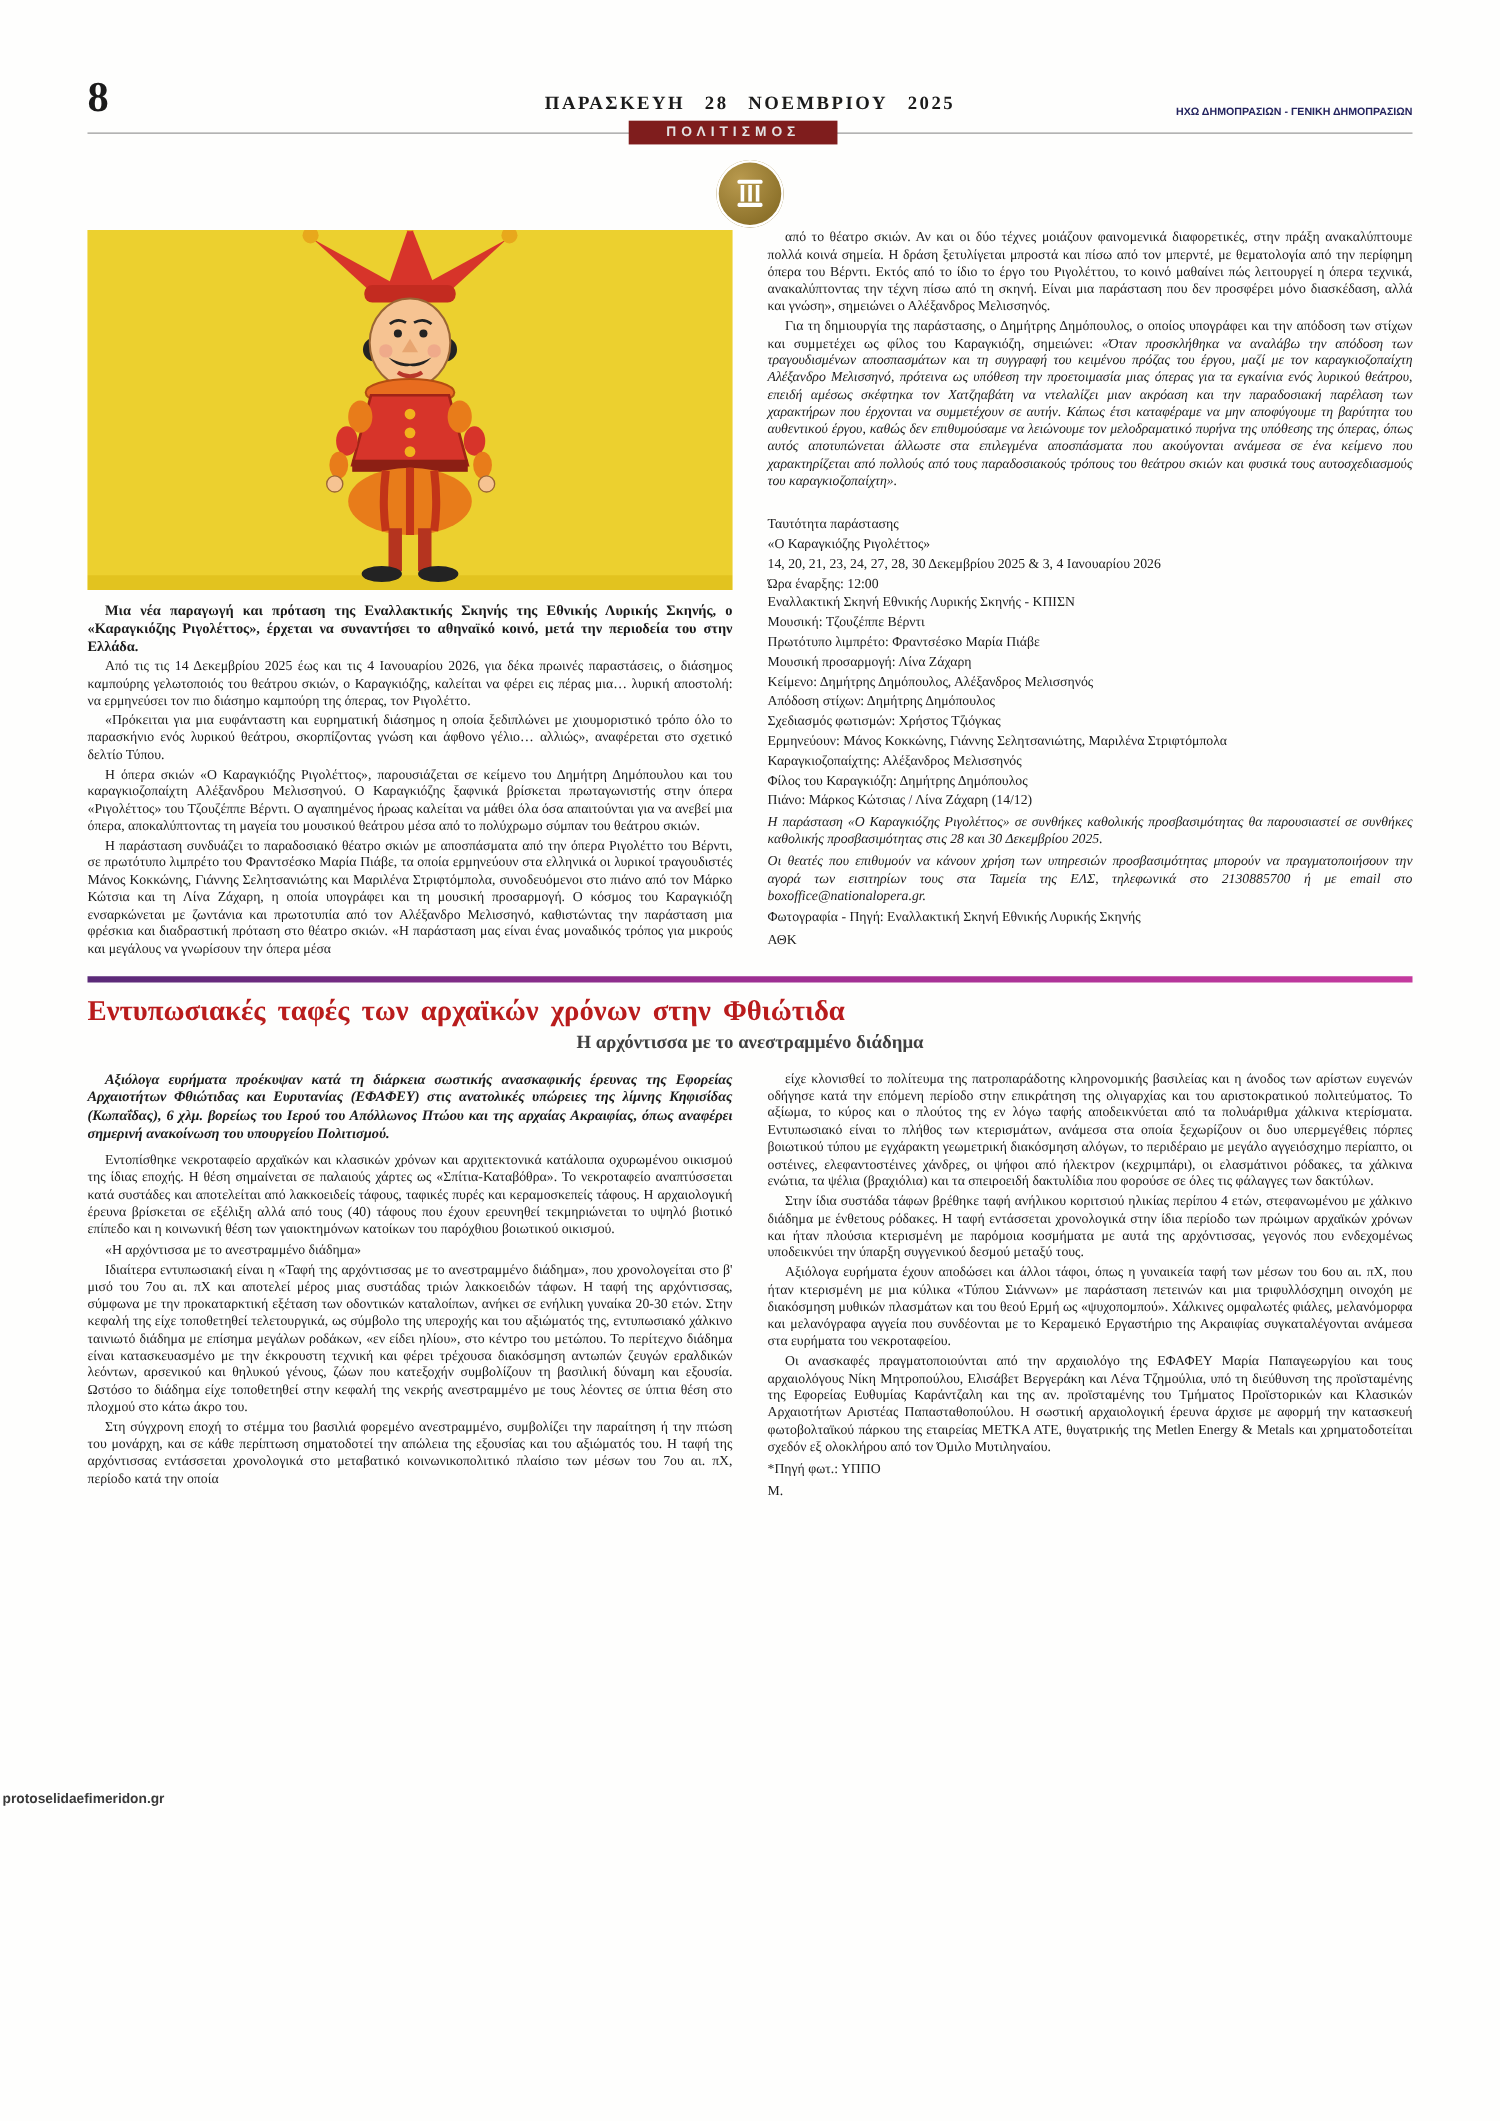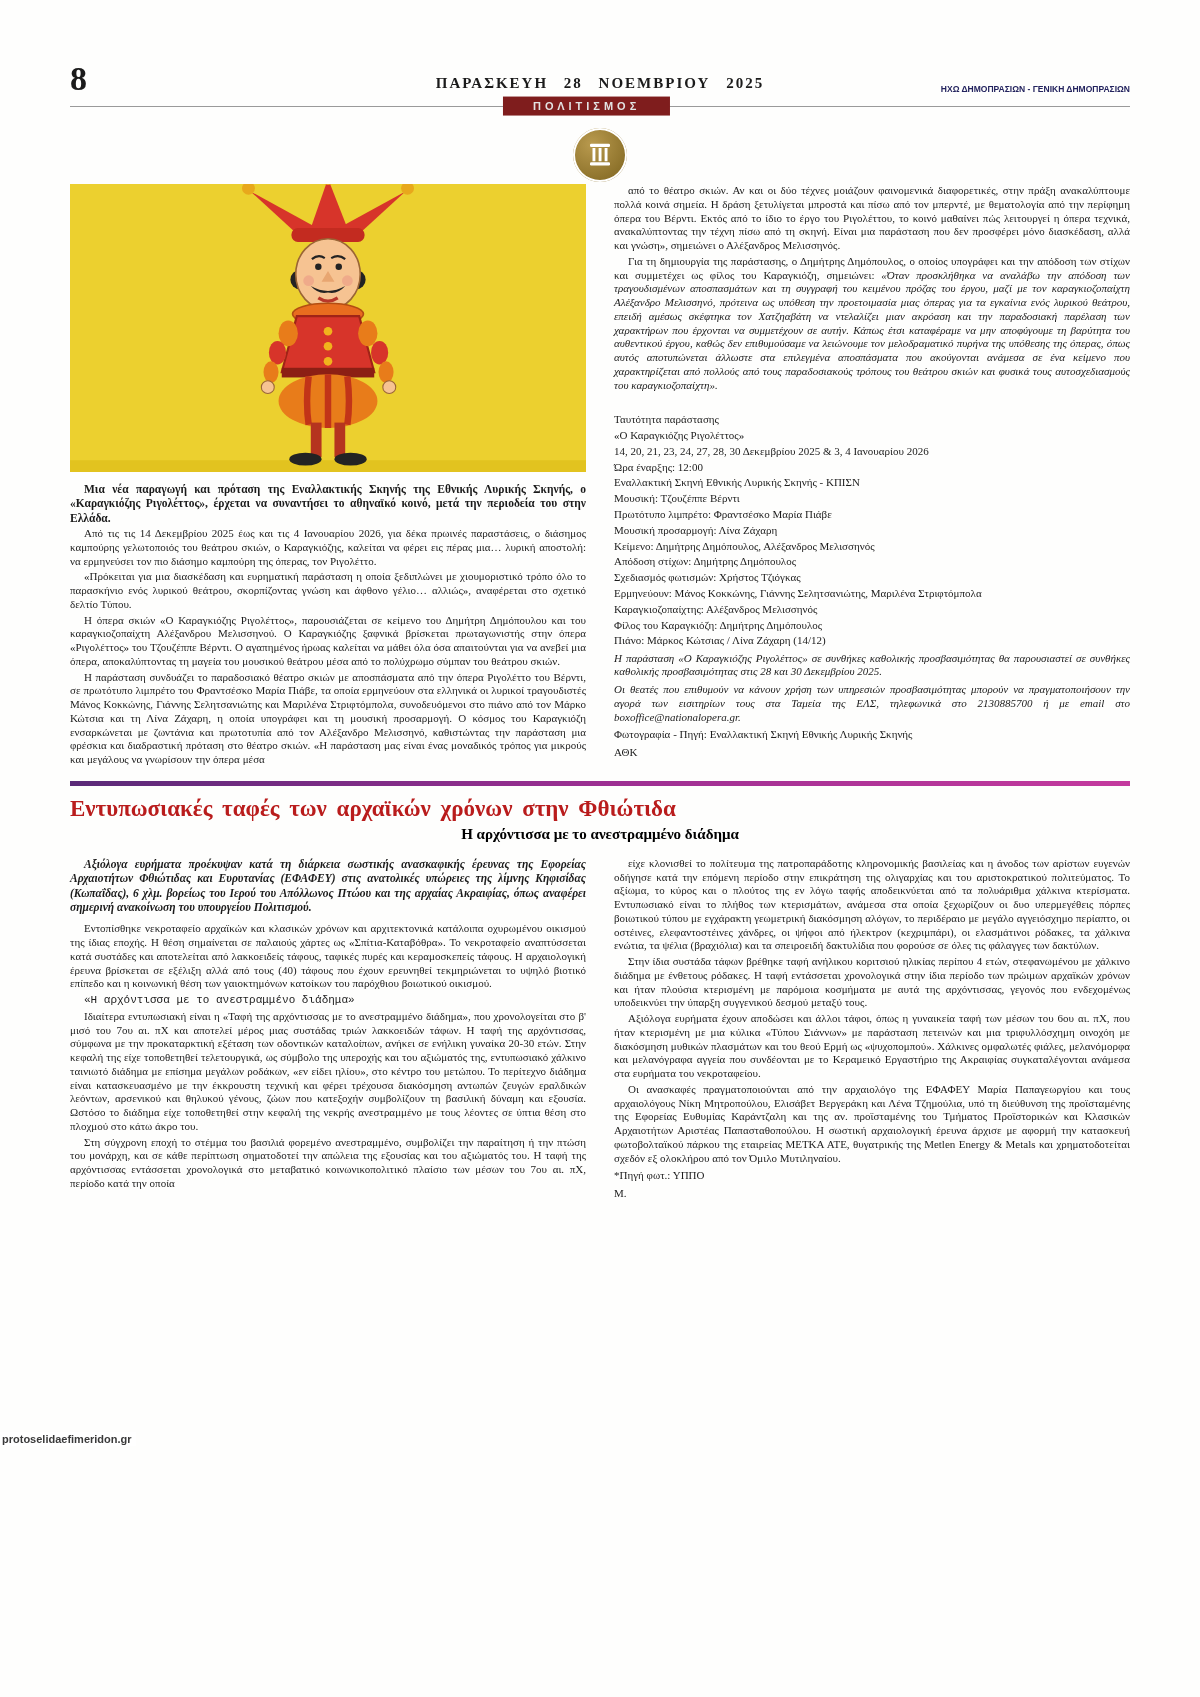--- a/index.html
+++ b/index.html
@@ -44,35 +44,35 @@
   
   h1.article1-headline {
     margin:10px 40px 16px; text-align:center;
     font-size:27px; font-weight:bold; color:#3e3a36;
     letter-spacing:.5px; word-spacing:7px;
   }
   h2.article2-headline {
     margin:10px 0 2px; text-align:left;
     font-size:23px; font-weight:bold; color:#b91c1c; word-spacing:4px;
   }
-  h3.article2-subhead { margin:4px 0 14px; text-align:center; font-size:15px; font-weight:bold; color:#000000; }
+  h3.article2-subhead { margin:4px 0 14px; text-align:center; font-size:15px; font-weight:bold; color:#404040; }
 
   
   .cols { display:flex; gap:28px; }
   .col { flex:1 1 0; font-size:11px; line-height:1.25; text-align:justify; }
   .col p { margin:0 0 2px; text-indent:14px; }
   .lead  { font-weight:bold; font-size:11.5px; }
   .lead2 { font-weight:bold; font-style:italic; font-size:11.5px; margin-bottom:8px !important; }
   .quote-intro { font-style:normal; }
   .quote-text { font-style:italic; }
   .credits { margin-top:20px; }
   .credits div { text-indent:0; margin-bottom:1.5px; line-height:1.3; }
   .note { font-style:italic; margin-top:4px !important; text-indent:0 !important; }
   .plain { text-indent:0 !important; margin-top:4px !important; }
-  .inline-subhead { text-indent:14px; margin:3px 0 2px !important;font-family:Liberation Mono, monospace; }
+  .inline-subhead { text-indent:14px; margin:3px 0 2px !important; }
 
   
   .art-image {
     margin:0 0 10px; width:100%; height:288px; background:#ecd02f; overflow:hidden;
   }
   .art-image svg { display:block; width:100%; height:100%; }
 
   
   .purple-rule {
     height:5px; margin:12px 0 6px;
@@ -166,21 +166,21 @@
 
           <rect x="224" y="233" width="10" height="32" fill="#b5341f"></rect>
           <rect x="246" y="233" width="10" height="32" fill="#b5341f"></rect>
           <ellipse cx="219" cy="267" rx="15" ry="6" fill="#232323"></ellipse>
           <ellipse cx="261" cy="267" rx="15" ry="6" fill="#232323"></ellipse>
         </svg>
       </figure>
 
       <p class="lead">Μια νέα παραγωγή και πρόταση της Εναλλακτικής Σκηνής της Εθνικής Λυρικής Σκηνής, ο «Καραγκιόζης Ριγολέττος», έρχεται να συναντήσει το αθηναϊκό κοινό, μετά την περιοδεία του στην Ελλάδα.</p>
       <p>Από τις τις 14 Δεκεμβρίου 2025 έως και τις 4 Ιανουαρίου 2026, για δέκα πρωινές παραστάσεις, ο διάσημος καμπούρης γελωτοποιός του θεάτρου σκιών, ο Καραγκιόζης, καλείται να φέρει εις πέρας μια… λυρική αποστολή: να ερμηνεύσει τον πιο διάσημο καμπούρη της όπερας, τον Ριγολέττο.</p>
-      <p>«Πρόκειται για μια διασκέδαση και ευρηματική παράσταση η οποία ξεδιπλώνει με χιουμοριστικό τρόπο όλο το παρασκήνιο ενός λυρικού θεάτρου, σκορπίζοντας γνώση και άφθονο γέλιο… αλλιώς», αναφέρεται στο σχετικό δελτίο Τύπου.</p>
+      <p>«Πρόκειται για μια ευφάνταστη και ευρηματική διάσημος η οποία ξεδιπλώνει με χιουμοριστικό τρόπο όλο το παρασκήνιο ενός λυρικού θεάτρου, σκορπίζοντας γνώση και άφθονο γέλιο… αλλιώς», αναφέρεται στο σχετικό δελτίο Τύπου.</p>
       <p>Η όπερα σκιών «Ο Καραγκιόζης Ριγολέττος», παρουσιάζεται σε κείμενο του Δημήτρη Δημόπουλου και του καραγκιοζοπαίχτη Αλέξανδρου Μελισσηνού. Ο Καραγκιόζης ξαφνικά βρίσκεται πρωταγωνιστής στην όπερα «Ριγολέττος» του Τζουζέππε Βέρντι. Ο αγαπημένος ήρωας καλείται να μάθει όλα όσα απαιτούνται για να ανεβεί μια όπερα, αποκαλύπτοντας τη μαγεία του μουσικού θεάτρου μέσα από το πολύχρωμο σύμπαν του θεάτρου σκιών.</p>
       <p>Η παράσταση συνδυάζει το παραδοσιακό θέατρο σκιών με αποσπάσματα από την όπερα Ριγολέττο του Βέρντι, σε πρωτότυπο λιμπρέτο του Φραντσέσκο Μαρία Πιάβε, τα οποία ερμηνεύουν στα ελληνικά οι λυρικοί τραγουδιστές Μάνος Κοκκώνης, Γιάννης Σελητσανιώτης και Μαριλένα Στριφτόμπολα, συνοδευόμενοι στο πιάνο από τον Μάρκο Κώτσια και τη Λίνα Ζάχαρη, η οποία υπογράφει και τη μουσική προσαρμογή. Ο κόσμος του Καραγκιόζη ενσαρκώνεται με ζωντάνια και πρωτοτυπία από τον Αλέξανδρο Μελισσηνό, καθιστώντας την παράσταση μια φρέσκια και διαδραστική πρόταση στο θέατρο σκιών. «Η παράσταση μας είναι ένας μοναδικός τρόπος για μικρούς και μεγάλους να γνωρίσουν την όπερα μέσα</p>
     </div>
 
     <div class="col">
       <p>από το θέατρο σκιών. Αν και οι δύο τέχνες μοιάζουν φαινομενικά διαφορετικές, στην πράξη ανακαλύπτουμε πολλά κοινά σημεία. Η δράση ξετυλίγεται μπροστά και πίσω από τον μπερντέ, με θεματολογία από την περίφημη όπερα του Βέρντι. Εκτός από το ίδιο το έργο του Ριγολέττου, το κοινό μαθαίνει πώς λειτουργεί η όπερα τεχνικά, ανακαλύπτοντας την τέχνη πίσω από τη σκηνή. Είναι μια παράσταση που δεν προσφέρει μόνο διασκέδαση, αλλά και γνώση», σημειώνει ο Αλέξανδρος Μελισσηνός.</p>
       <p><span class="quote-intro">Για τη δημιουργία της παράστασης, ο Δημήτρης Δημόπουλος, ο οποίος υπογράφει και την απόδοση των στίχων και συμμετέχει ως φίλος του Καραγκιόζη, σημειώνει:</span> <span class="quote-text">«Όταν προσκλήθηκα να αναλάβω την απόδοση των τραγουδισμένων αποσπασμάτων και τη συγγραφή του κειμένου πρόζας του έργου, μαζί με τον καραγκιοζοπαίχτη Αλέξανδρο Μελισσηνό, πρότεινα ως υπόθεση την προετοιμασία μιας όπερας για τα εγκαίνια ενός λυρικού θεάτρου, επειδή αμέσως σκέφτηκα τον Χατζηαβάτη να ντελαλίζει μιαν ακρόαση και την παραδοσιακή παρέλαση των χαρακτήρων που έρχονται να συμμετέχουν σε αυτήν. Κάπως έτσι καταφέραμε να μην αποφύγουμε τη βαρύτητα του αυθεντικού έργου, καθώς δεν επιθυμούσαμε να λειώνουμε τον μελοδραματικό πυρήνα της υπόθεσης της όπερας, όπως αυτός αποτυπώνεται άλλωστε στα επιλεγμένα αποσπάσματα που ακούγονται ανάμεσα σε ένα κείμενο που χαρακτηρίζεται από πολλούς από τους παραδοσιακούς τρόπους του θεάτρου σκιών και φυσικά τους αυτοσχεδιασμούς του καραγκιοζοπαίχτη».</span></p>
 
       <div class="credits">
         <div>Ταυτότητα παράστασης</div>

